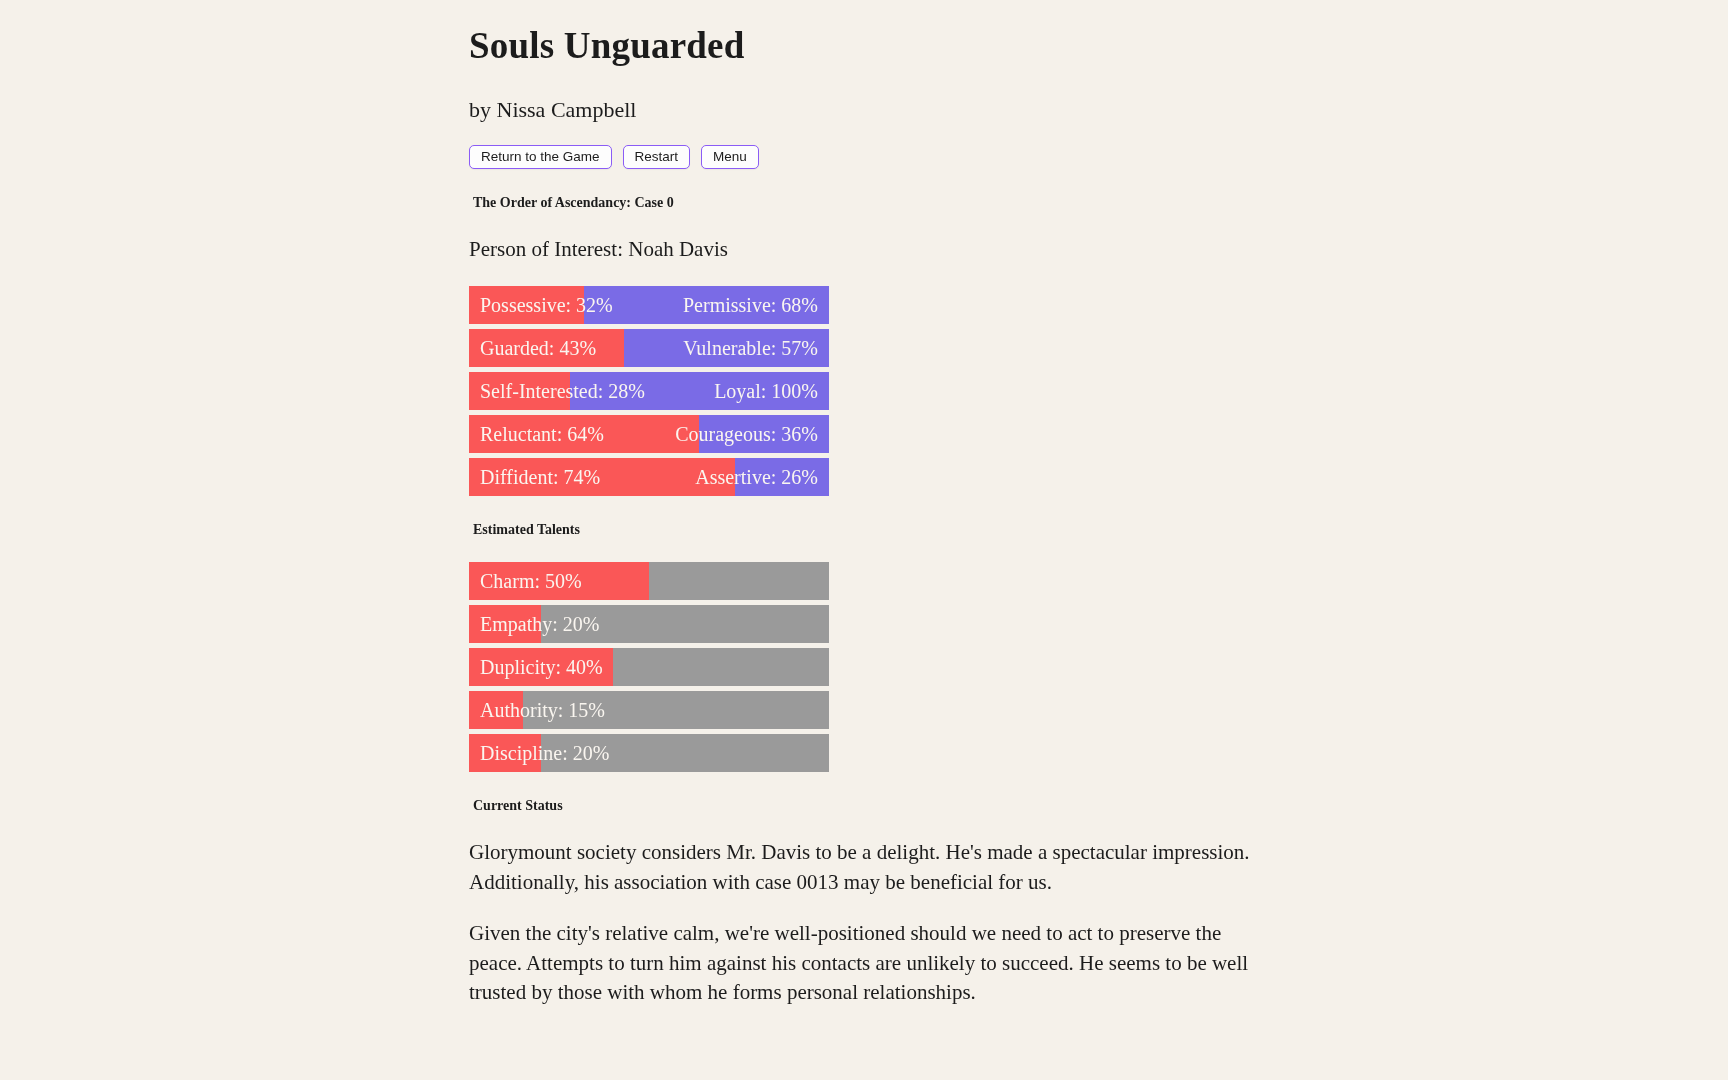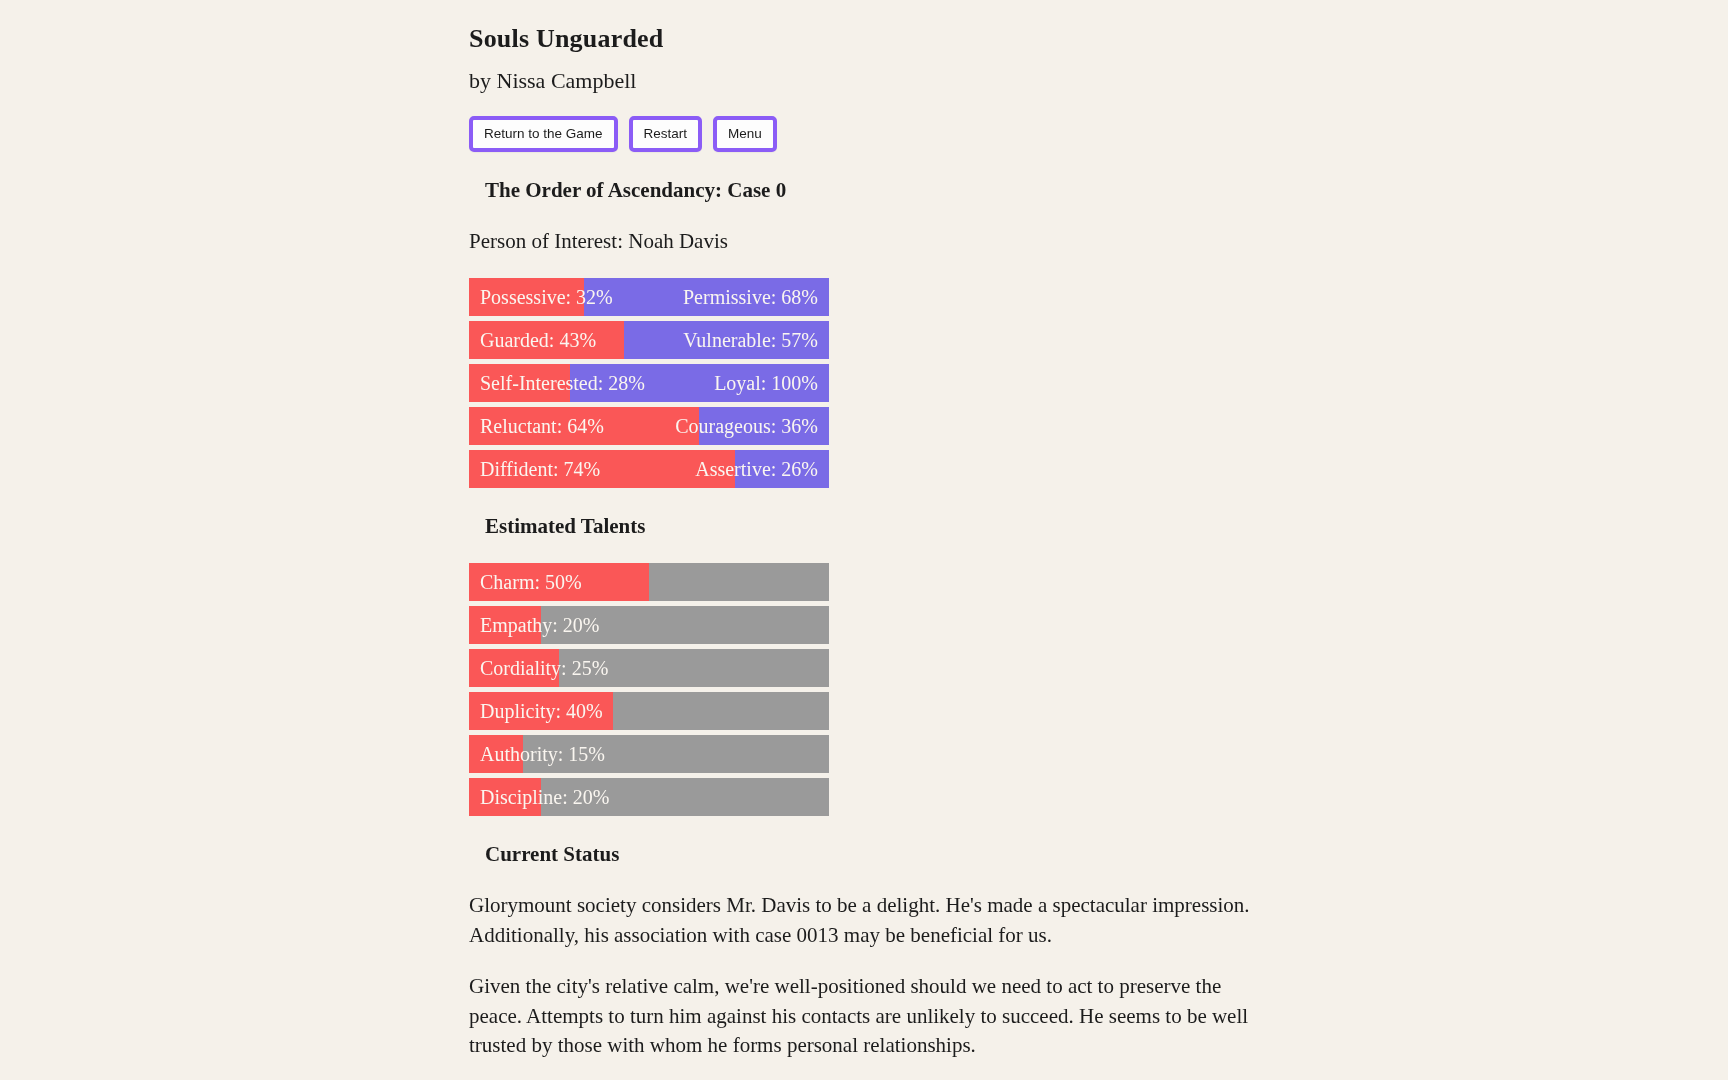--- a/index.html
+++ b/index.html
@@ -8,51 +8,51 @@
     background: var(--page_bg, #f5f1ea);
     color: var(--text, #1c1c1c);
     font-family: "Liberation Serif", "DejaVu Serif", serif;
   }
   .content {
     width: 790px;
     margin: 0 auto;
     padding-top: 24px;
   }
   h1.game-title {
-    font-size: 26px;
+    font-size: 37px;
     font-weight: 700;
     letter-spacing: 0.2px;
-    margin-bottom: 14px;
+    margin-bottom: 30px;
   }
   .author {
     font-size: 22px;
     margin-bottom: 22px;
   }
   .toolbar {
     display: flex;
     gap: 11px;
     margin-bottom: 24px;
   }
   .toolbar button {
     font-family: "Liberation Sans", "DejaVu Sans", sans-serif;
     font-size: 13.5px;
     color: #1c1c1c;
     background: #fdfdfd;
-    border: 4px solid #8b5cf6;
+    border: 1px solid #8b5cf6;
     border-radius: 5px;
     padding: 3px 11px;
-    height: 36px;
+    height: 24px;
     line-height: 16px;
     cursor: pointer;
     box-shadow: 0 1px 1px rgba(0,0,0,0.04);
   }
   h2.section-heading {
-    font-size: 21px;
+    font-size: 14px;
     font-weight: 700;
-    margin: 26px 0 24px 16px;
+    margin: 26px 0 24px 4px;
   }
   p.body-text {
     font-size: 21px;
     line-height: 1.4;
     margin-bottom: 22px;
   }
   .bars { margin-bottom: 4px; }
   .bar {
     position: relative;
     width: 360px;
@@ -130,24 +130,20 @@
   <div class="bars">
     <div class="bar talent">
       <div class="fill" style="width: 50%;"></div>
       <span class="lab left">Charm: 50%</span>
     </div>
     <div class="bar talent">
       <div class="fill" style="width: 20%;"></div>
       <span class="lab left">Empathy: 20%</span>
     </div>
     <div class="bar talent">
-      <div class="fill" style="width: 25%;"></div>
-      <span class="lab left">Cordiality: 25%</span>
-    </div>
-    <div class="bar talent">
       <div class="fill" style="width: 40%;"></div>
       <span class="lab left">Duplicity: 40%</span>
     </div>
     <div class="bar talent">
       <div class="fill" style="width: 15%;"></div>
       <span class="lab left">Authority: 15%</span>
     </div>
     <div class="bar talent">
       <div class="fill" style="width: 20%;"></div>
       <span class="lab left">Discipline: 20%</span>

